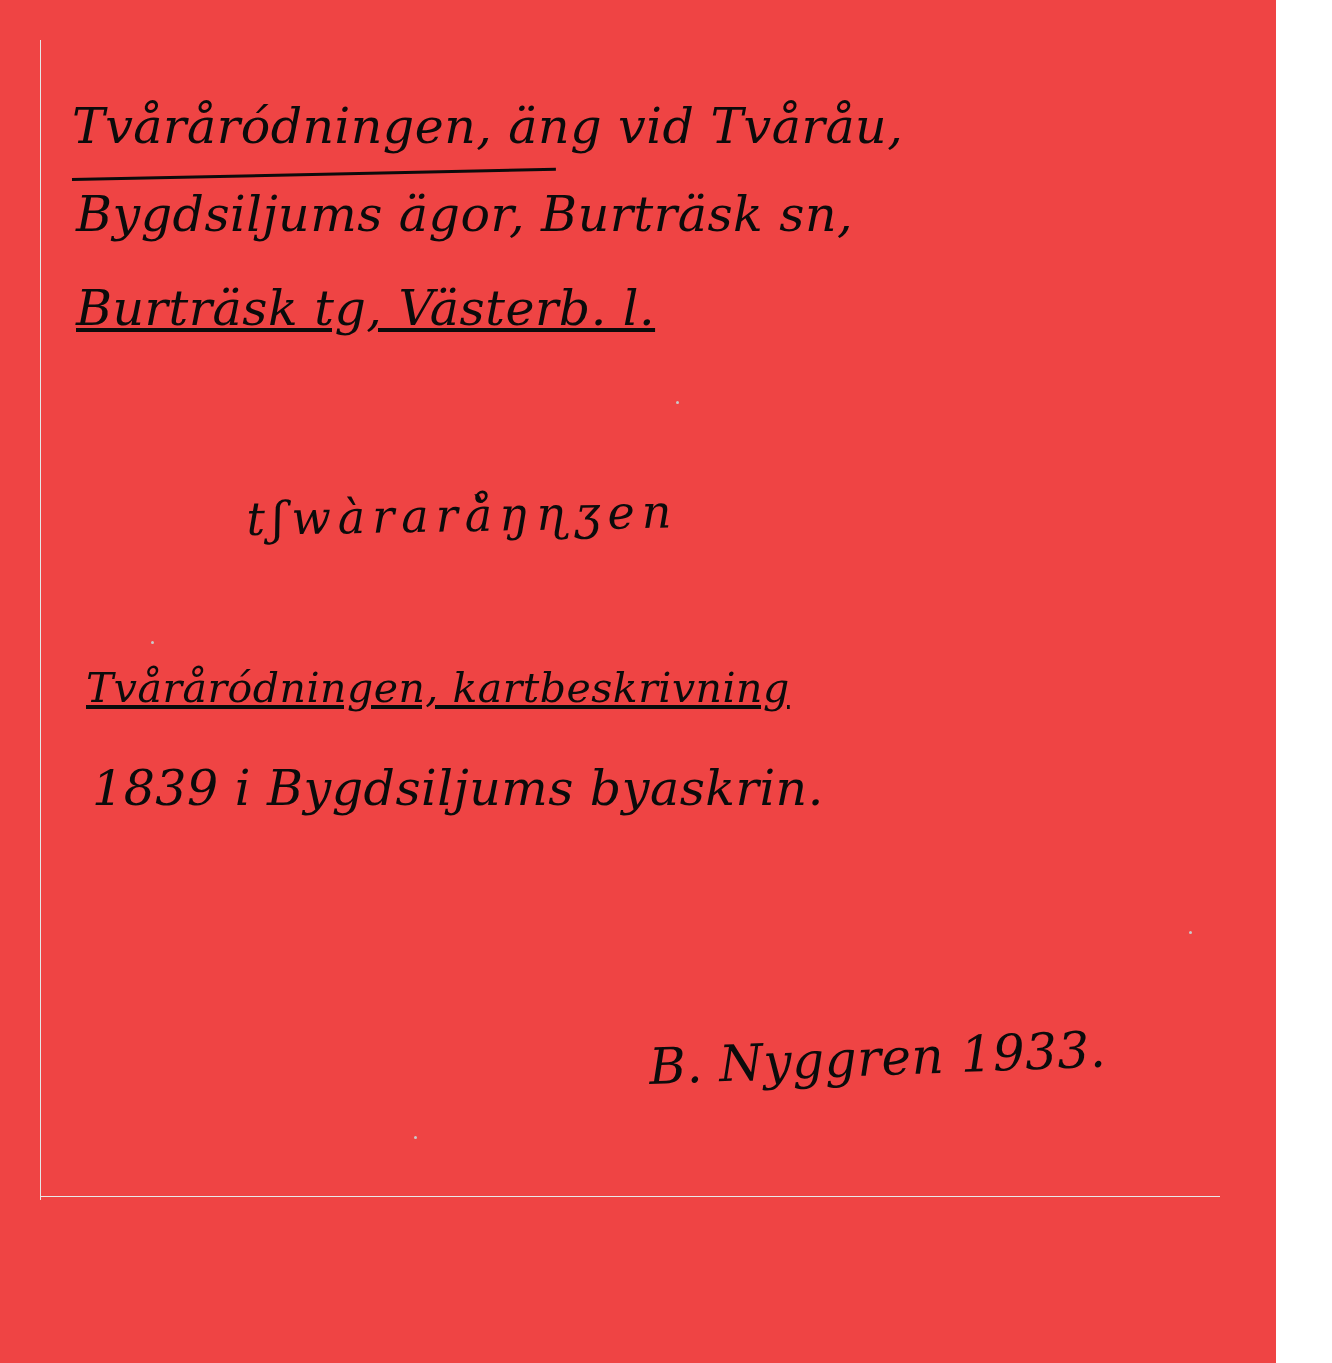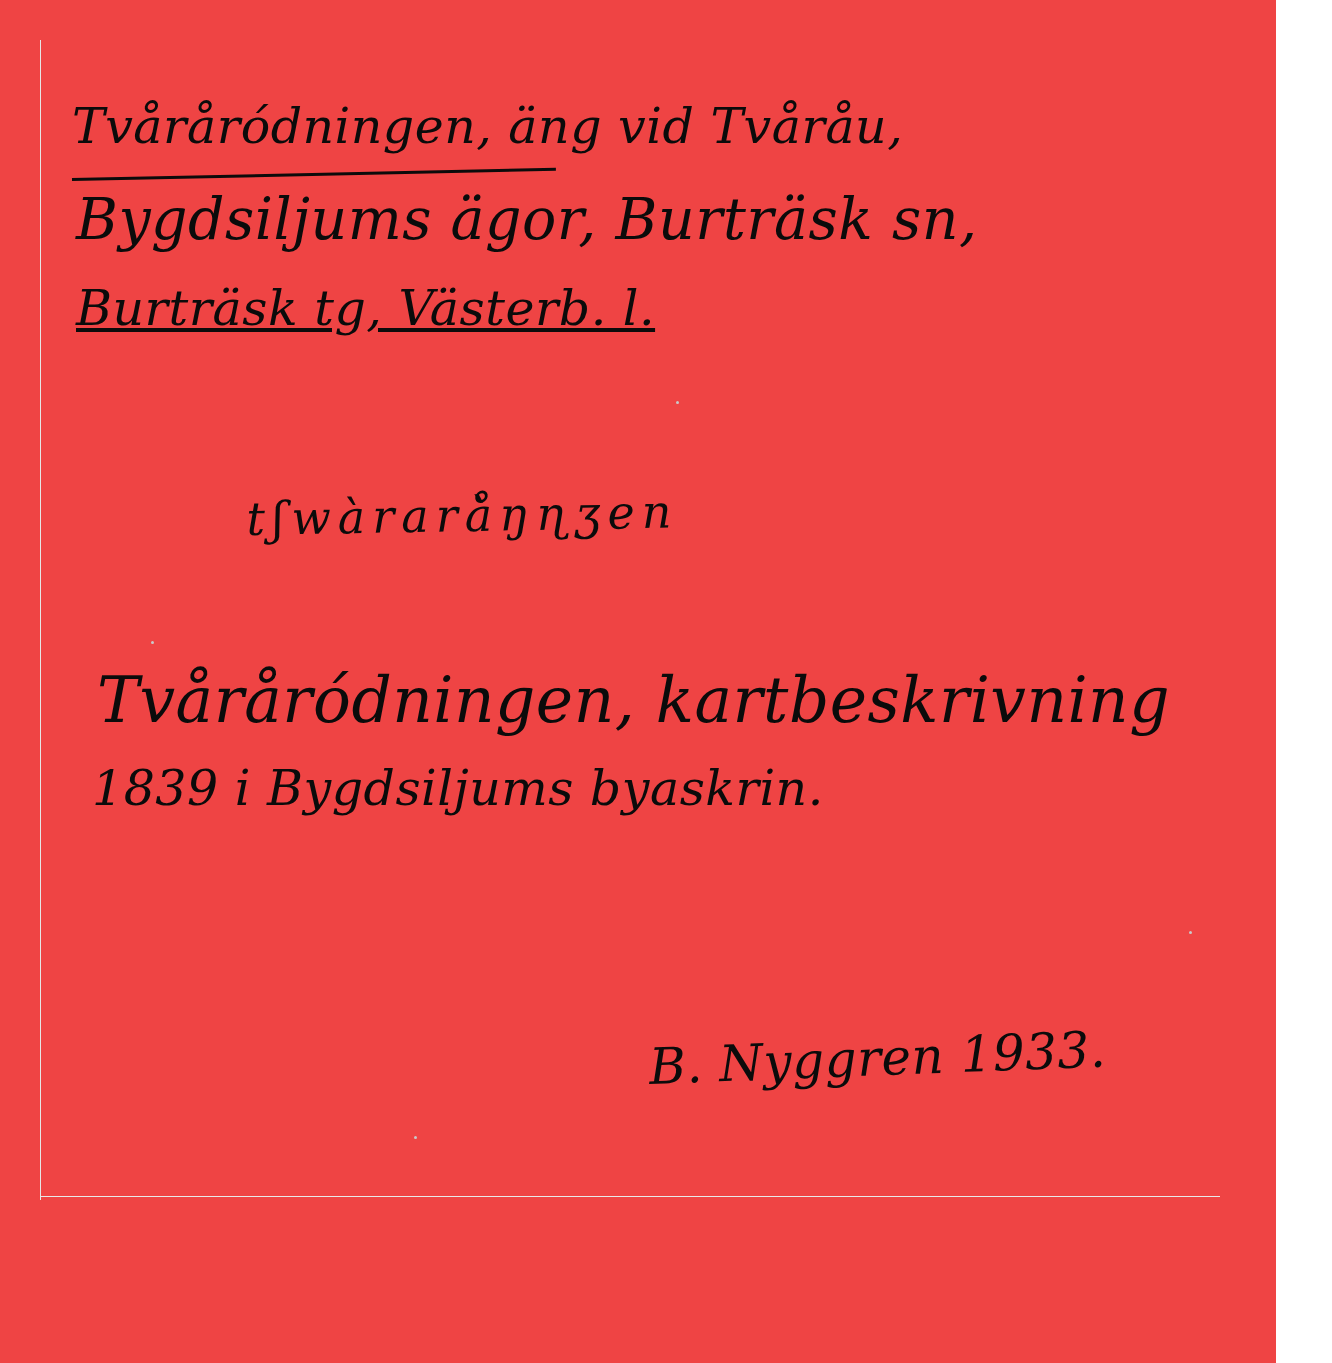--- a/index.html
+++ b/index.html
@@ -50,21 +50,21 @@
     font-family: "DejaVu Serif", serif;
     font-style: italic;
     font-weight: 500;
     white-space: nowrap;
     letter-spacing: 0.5px;
     transform-origin: left top;
   }
 
   .block-title { left: 72px; top: 98px; }
   .t-line1 { font-size: 49px; top: 0; left: 0; }
-  .t-line2 { font-size: 57px; top: 88px; left: 4px; }
+  .t-line2 { font-size: 49px; top: 88px; left: 4px; }
   .t-line3 { font-size: 49px; top: 182px; left: 4px; text-decoration: underline; }
 
   .underline-word {
     position: absolute;
     left: 72px;
     top: 178px;
     width: 484px;
     height: 3px;
     background: #0b0b0b;
     transform: rotate(-1.2deg);
@@ -73,21 +73,21 @@
 
   .block-phonetic {
     left: 246px;
     top: 492px;
     font-size: 46px;
     letter-spacing: 7px;
     transform: rotate(-1deg);
   }
 
   .block-note { left: 86px; top: 664px; }
-  .n-line1 { font-size: 63px; top: 0; left: 11px; }
+  .n-line1 { font-size: 41px; top: 0; left: 0; text-decoration: underline; }
   .n-line2 { font-size: 49px; top: 96px; left: 6px; text-align: center; }
 
   .block-sign {
     left: 648px;
     top: 1038px;
     font-size: 50px;
     transform: rotate(-2.2deg);
   }
 
   

